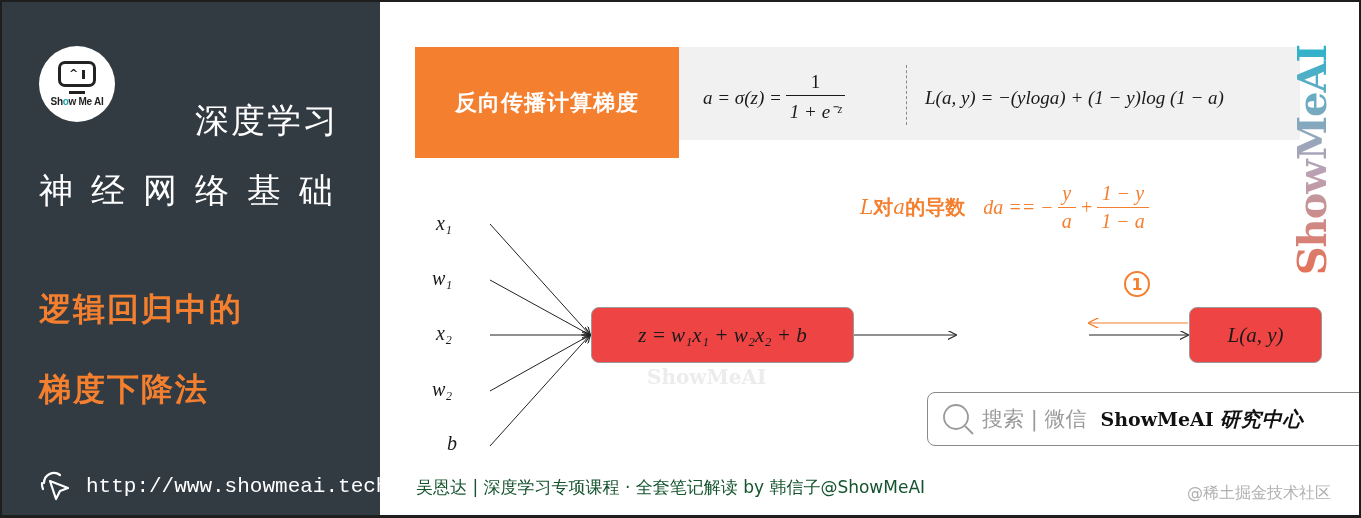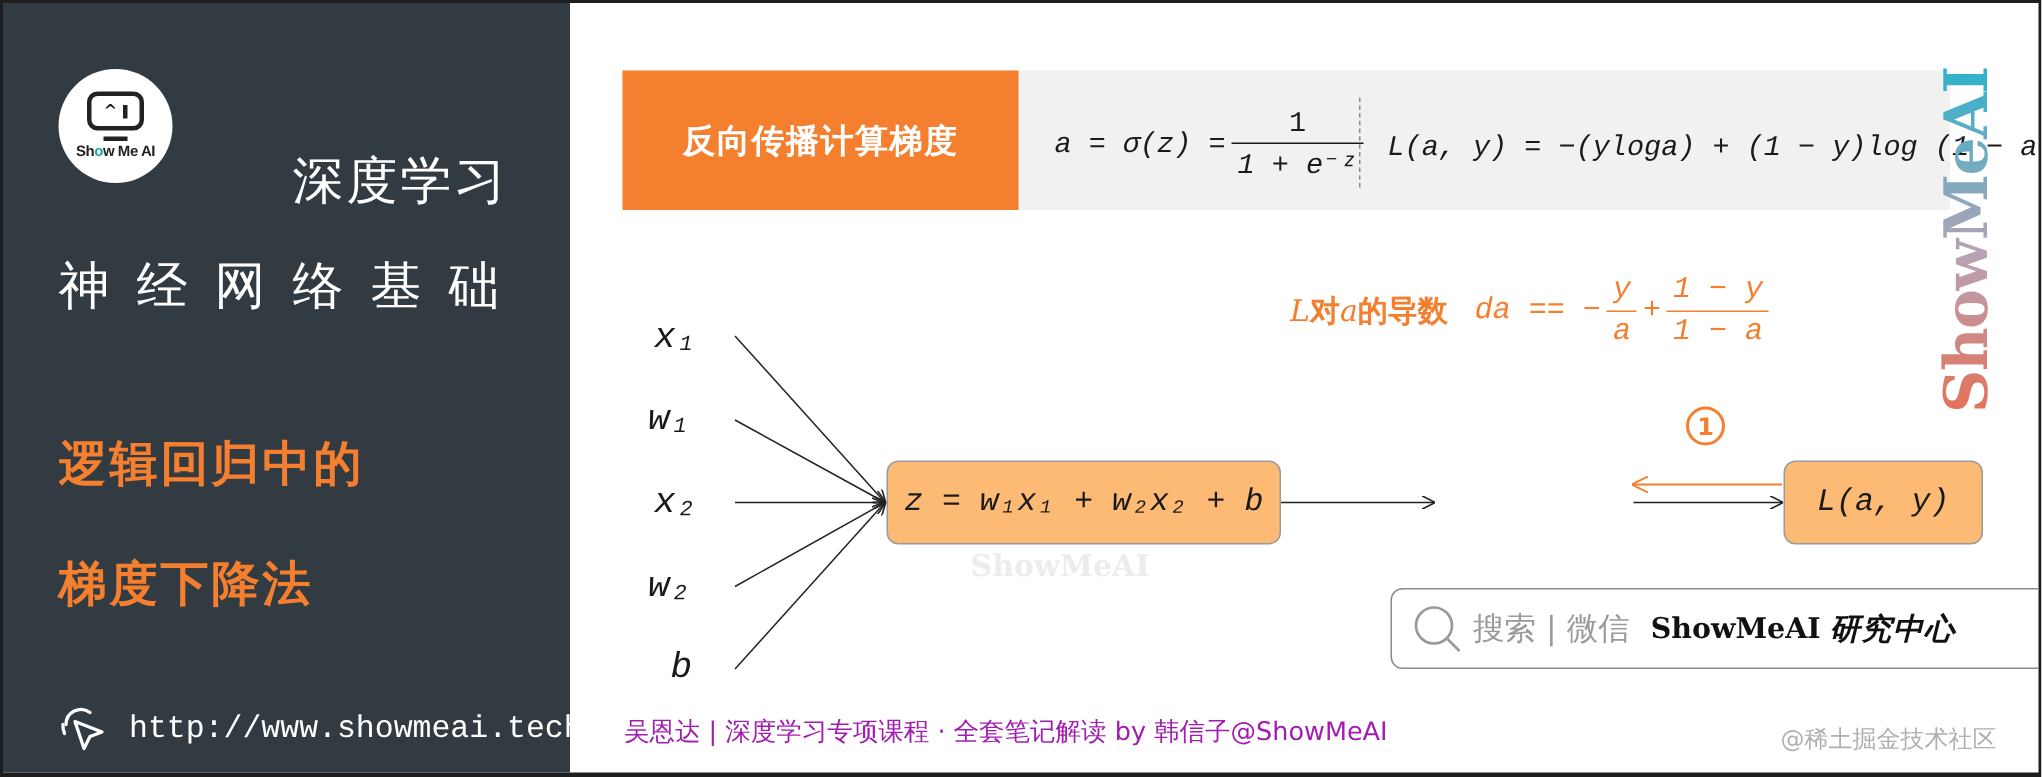--- a/index.html
+++ b/index.html
@@ -21,56 +21,56 @@
   .title1 { position: absolute; left: 193px; top: 96px; font-size: 34px; color: #ffffff; letter-spacing: 2px; font-family: "DejaVu Sans", sans-serif; }
   .title2 { position: absolute; left: 37px; top: 166px; font-size: 34px; color: #ffffff; letter-spacing: 18px; font-family: "DejaVu Sans", sans-serif; }
   .sub1 { position: absolute; left: 37px; top: 286px; font-size: 32px; font-weight: bold; color: #f47f2f; letter-spacing: 2px; }
   .sub2 { position: absolute; left: 37px; top: 366px; font-size: 32px; font-weight: bold; color: #f47f2f; letter-spacing: 2px; }
   .url { position: absolute; left: 36px; top: 467px; display: flex; align-items: center; gap: 14px; }
   .url svg { width: 34px; height: 34px; }
   .url span { font-size: 21px; color: #ffffff; font-family: Liberation Mono, monospace; }
 
   
   .banner { position: absolute; left: 413px; top: 45px; width: 885px; height: 93px; background: #f1f1f1; }
-  .banner .tag { position: absolute; left: 0; top: 0; width: 264px; height: 93px; background: #f47f2f; color: #fff; font-size: 22px; font-weight: bold; display: flex; align-items: center; justify-content: center; letter-spacing: 1px; }
+  .banner .tag { position: absolute; left: 0; top: 0; width: 264px; height: 111px; background: #f47f2f; color: #fff; font-size: 22px; font-weight: bold; display: flex; align-items: center; justify-content: center; letter-spacing: 1px; }
   .banner .sep { position: absolute; left: 491px; top: 18px; height: 60px; border-left: 1px dashed #8a8a8a; }
-  .math { font-family: Liberation Mono, monospace; font-style: italic; color: #1a1a1a; }
+  .math { font-family: Liberation Serif, serif; font-style: italic; color: #1a1a1a; }
   .up { font-style: normal; }
   .frac { display: inline-flex; flex-direction: column; align-items: center; vertical-align: middle; margin: 0 4px; }
   .frac .num { padding: 0 4px 2px; }
   .frac .den { border-top: 1.5px solid currentColor; padding: 2px 4px 0; }
   .sig { position: absolute; left: 288px; top: 24px; font-size: 19px; display: flex; align-items: center; }
   .loss { position: absolute; left: 510px; top: 40px; font-size: 19px; white-space: nowrap; }
 
   
   .vwm { position: absolute; left: 1289px; top: 40px; width: 40px; height: 236px; }
   .vwm span { position: absolute; left: 50%; top: 50%; transform: translate(-50%, -50%) rotate(-90deg); font-family: "DejaVu Serif", serif; font-weight: bold; font-size: 40px; white-space: nowrap; background: linear-gradient(90deg, #e57156 0%, #b9a2b4 45%, #2bb3cc 100%); -webkit-background-clip: text; background-clip: text; color: transparent; letter-spacing: -1px; }
 
   
   .deriv { position: absolute; left: 858px; top: 180px; display: flex; align-items: center; color: #f47f2f; font-size: 20px; white-space: nowrap; }
   .deriv .lbl { font-family: "DejaVu Sans", sans-serif; font-weight: bold; font-style: normal; font-size: 20px; margin-right: 18px; }
   .deriv .lbl i { font-family: "DejaVu Serif", serif; font-weight: normal; }
   .deriv .math { color: #f47f2f; }
 
   
-  .inputs .in { position: absolute; font-size: 24px; }
-  .node { position: absolute; height: 56px; background: #fdba74; border: 1px solid #9a9a9a; border-radius: 8px; display: flex; align-items: center; justify-content: center; font-size: 21px; }
+  .inputs .in { position: absolute; font-size: 20px; }
+  .node { position: absolute; height: 56px; background: #ef4444; border: 1px solid #9a9a9a; border-radius: 8px; display: flex; align-items: center; justify-content: center; font-size: 21px; }
   .step { position: absolute; left: 1122px; top: 269px; width: 26px; height: 26px; border-radius: 50%; border: 2px solid #f47f2f; color: #f47f2f; font-weight: bold; font-size: 16px; display: flex; align-items: center; justify-content: center; font-family: "DejaVu Sans", sans-serif; }
   .wm2 { position: absolute; left: 645px; top: 363px; font-family: "DejaVu Serif", serif; font-weight: bold; font-size: 20px; color: #ececec; }
 
   svg.lines { position: absolute; left: 0; top: 0; width: 1361px; height: 518px; pointer-events: none; }
 
   
   .search { position: absolute; left: 925px; top: 390px; width: 459px; height: 54px; border: 1.5px solid #8a8a8a; border-radius: 8px; display: flex; align-items: center; padding-left: 12px; }
   .search svg { width: 36px; height: 36px; }
   .search .hint { font-size: 21px; color: #9a9a9a; margin-left: 6px; }
   .search .brand { font-family: "DejaVu Serif", serif; font-weight: bold; font-size: 19px; color: #111; margin-left: 14px; }
   .search .cn { font-size: 20px; color: #111; margin-left: 6px; font-weight: bold; letter-spacing: 1px; font-style: italic; }
 
-  .footer { position: absolute; left: 414px; top: 474px; font-size: 17px; color: #a21caf; white-space: nowrap; }
+  .footer { position: absolute; left: 414px; top: 474px; font-size: 17px; color: #14532d; white-space: nowrap; }
   .juejin { position: absolute; left: 1185px; top: 481px; font-size: 16px; color: #b0b0b0; white-space: nowrap; }
 </style>
 </head>
 <body>
 
 <div class="frame">
 
   <div class="left">
     <div class="logo">
       <div class="monitor">

